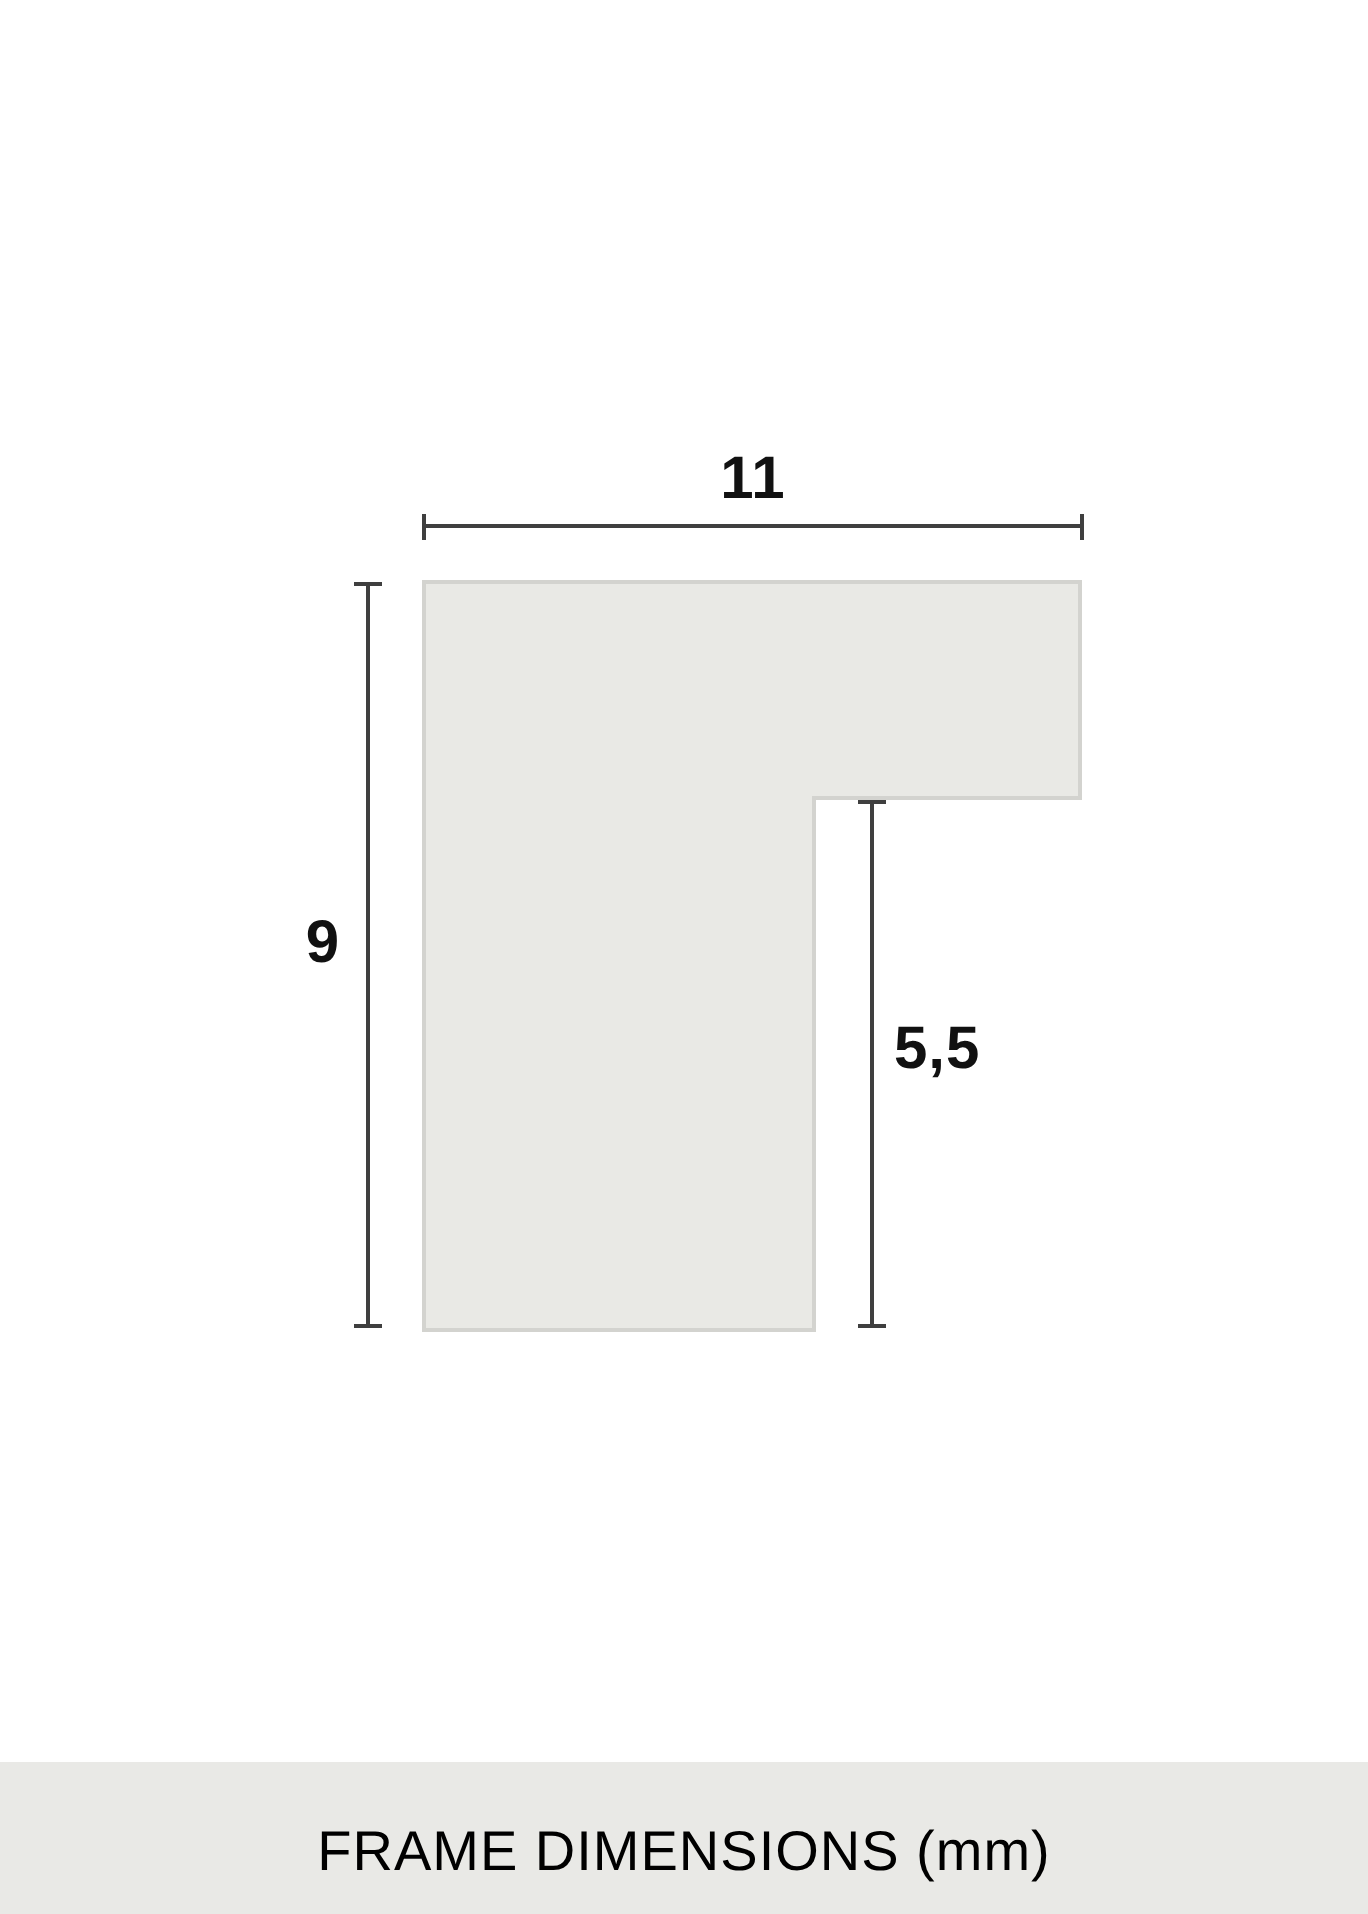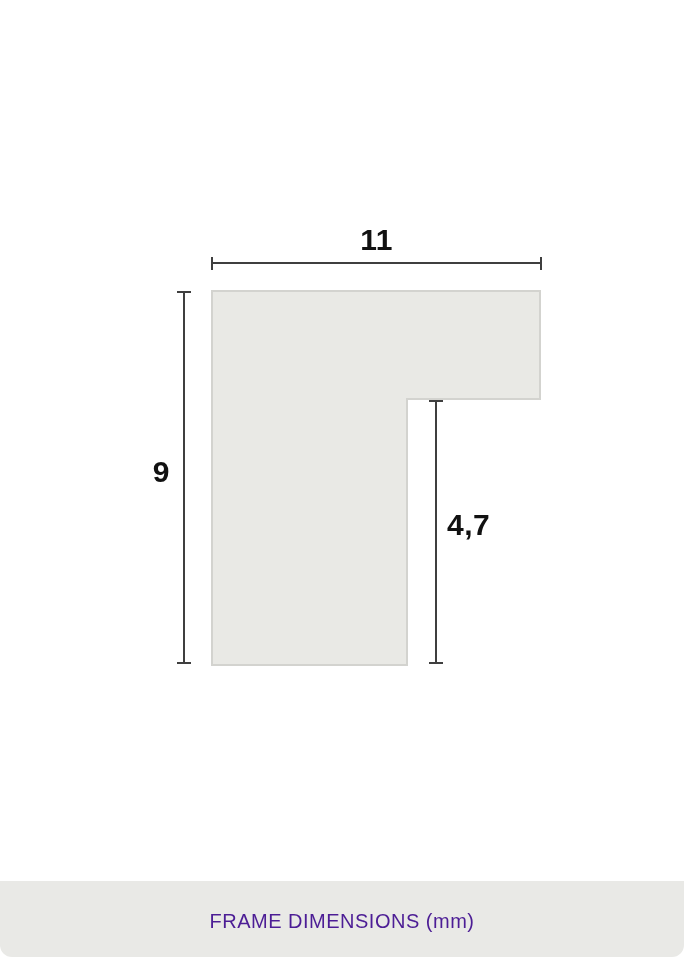--- a/index.html
+++ b/index.html
@@ -7,21 +7,20 @@
     padding: 0;
     background: #ffffff;
   }
   .canvas {
     position: relative;
     width: 684px;
     height: 957px;
     background: #ffffff;
     overflow: hidden;
     font-family: "Liberation Sans", sans-serif;
-    border-radius: 12px;
   }
   .drawing {
     position: absolute;
     top: 0;
     left: 0;
   }
   .profile {
     stroke: #d3d3cf;
     stroke-width: 2;
   }
@@ -59,23 +58,23 @@
     top: 881px;
     width: 684px;
     height: 100px;
     background: #e9e9e6;
     display: flex;
     justify-content: center;
     align-items: flex-start;
   }
   .footer-text {
     margin-top: 29px;
-    font-size: 20px;
+    font-size: 28px;
     font-weight: normal;
-    color: #4c1d95;
+    color: #000000;
     letter-spacing: 0.5px;
     white-space: nowrap;
   }
 </style>
 </head>
 <body>
 
 <div class="canvas">
 
   <svg class="drawing" width="684" height="957" viewBox="0 0 684 957">
@@ -98,19 +97,19 @@
       <line x1="436" y1="401" x2="436" y2="663"></line>
       <line x1="429" y1="401" x2="443" y2="401"></line>
       <line x1="429" y1="663" x2="443" y2="663"></line>
     </g>
   </svg>
 
   <div class="label label-width">11</div>
 
   <div class="label label-height">9</div>
 
-  <div class="label label-rabbet">4,7</div>
+  <div class="label label-rabbet">5,5</div>
 
   <div class="footer">
     <span class="footer-text">FRAME DIMENSIONS (mm)</span>
   </div>
 
 </div>
 
 </body></html>

